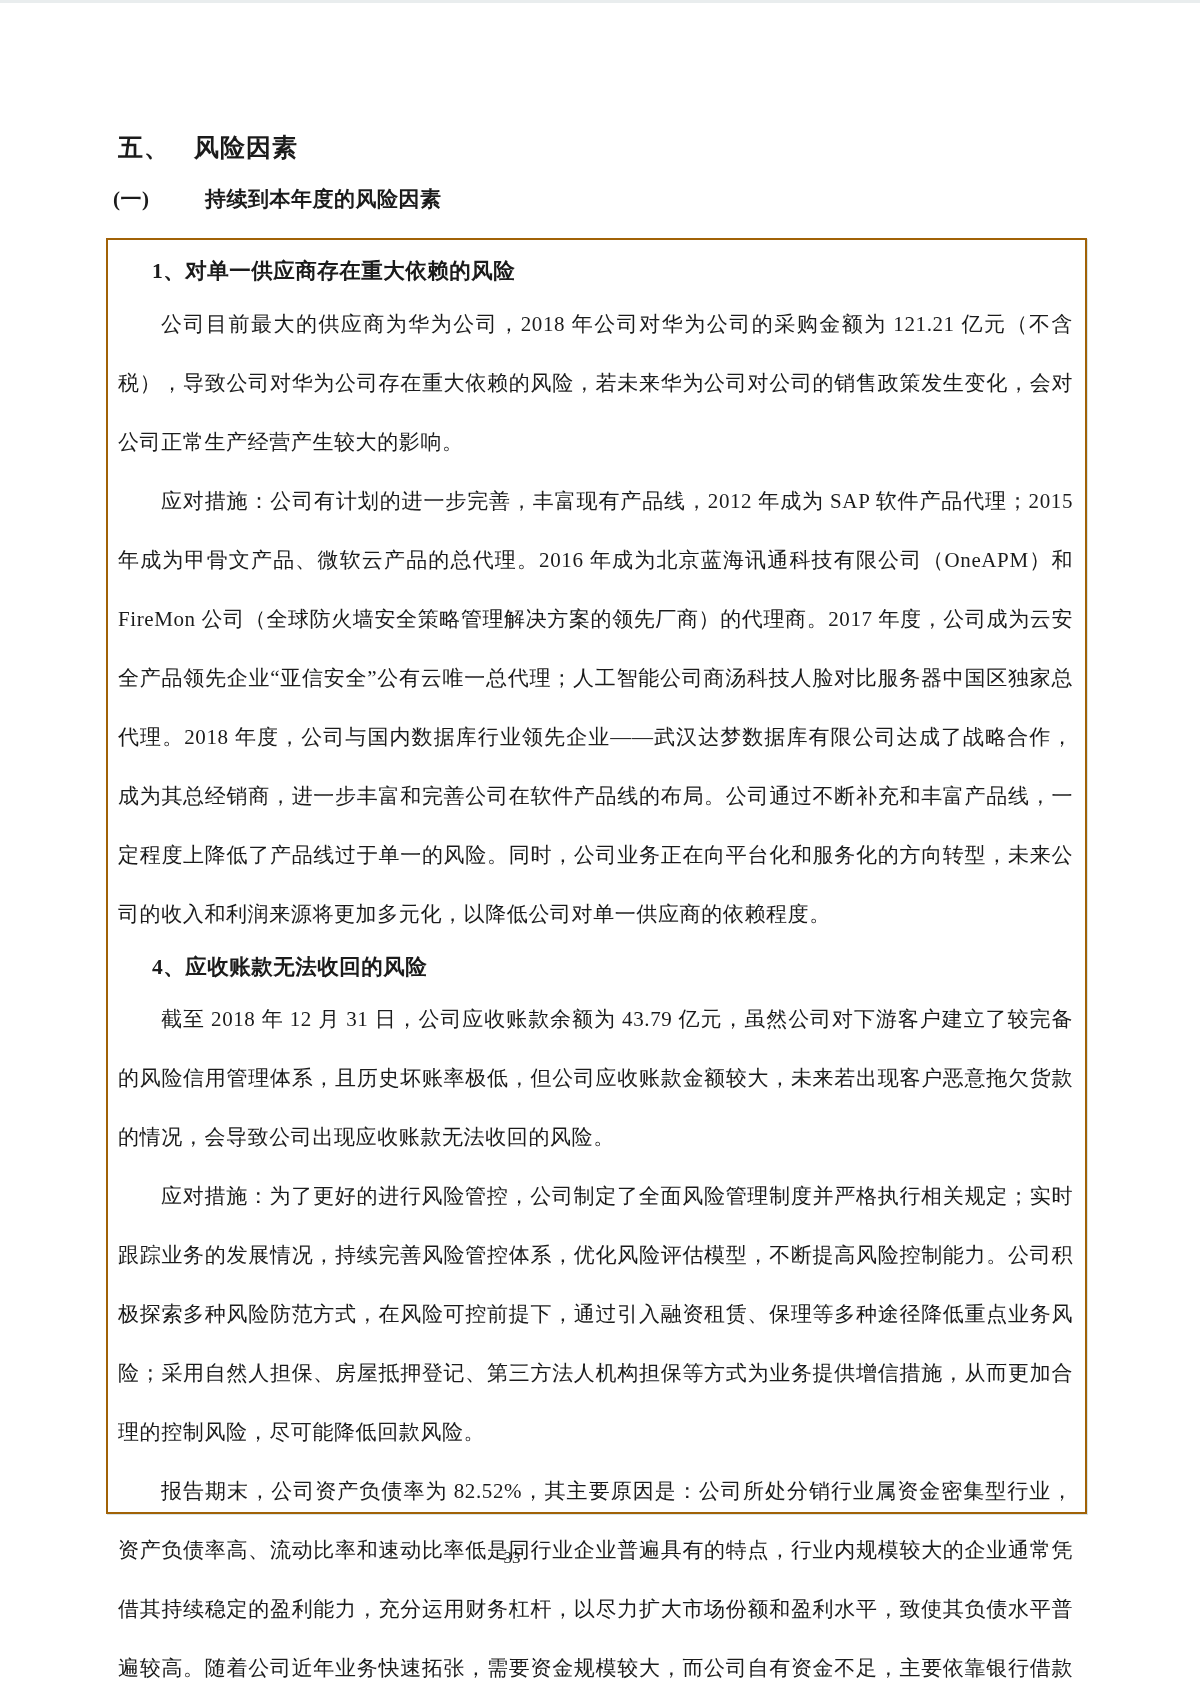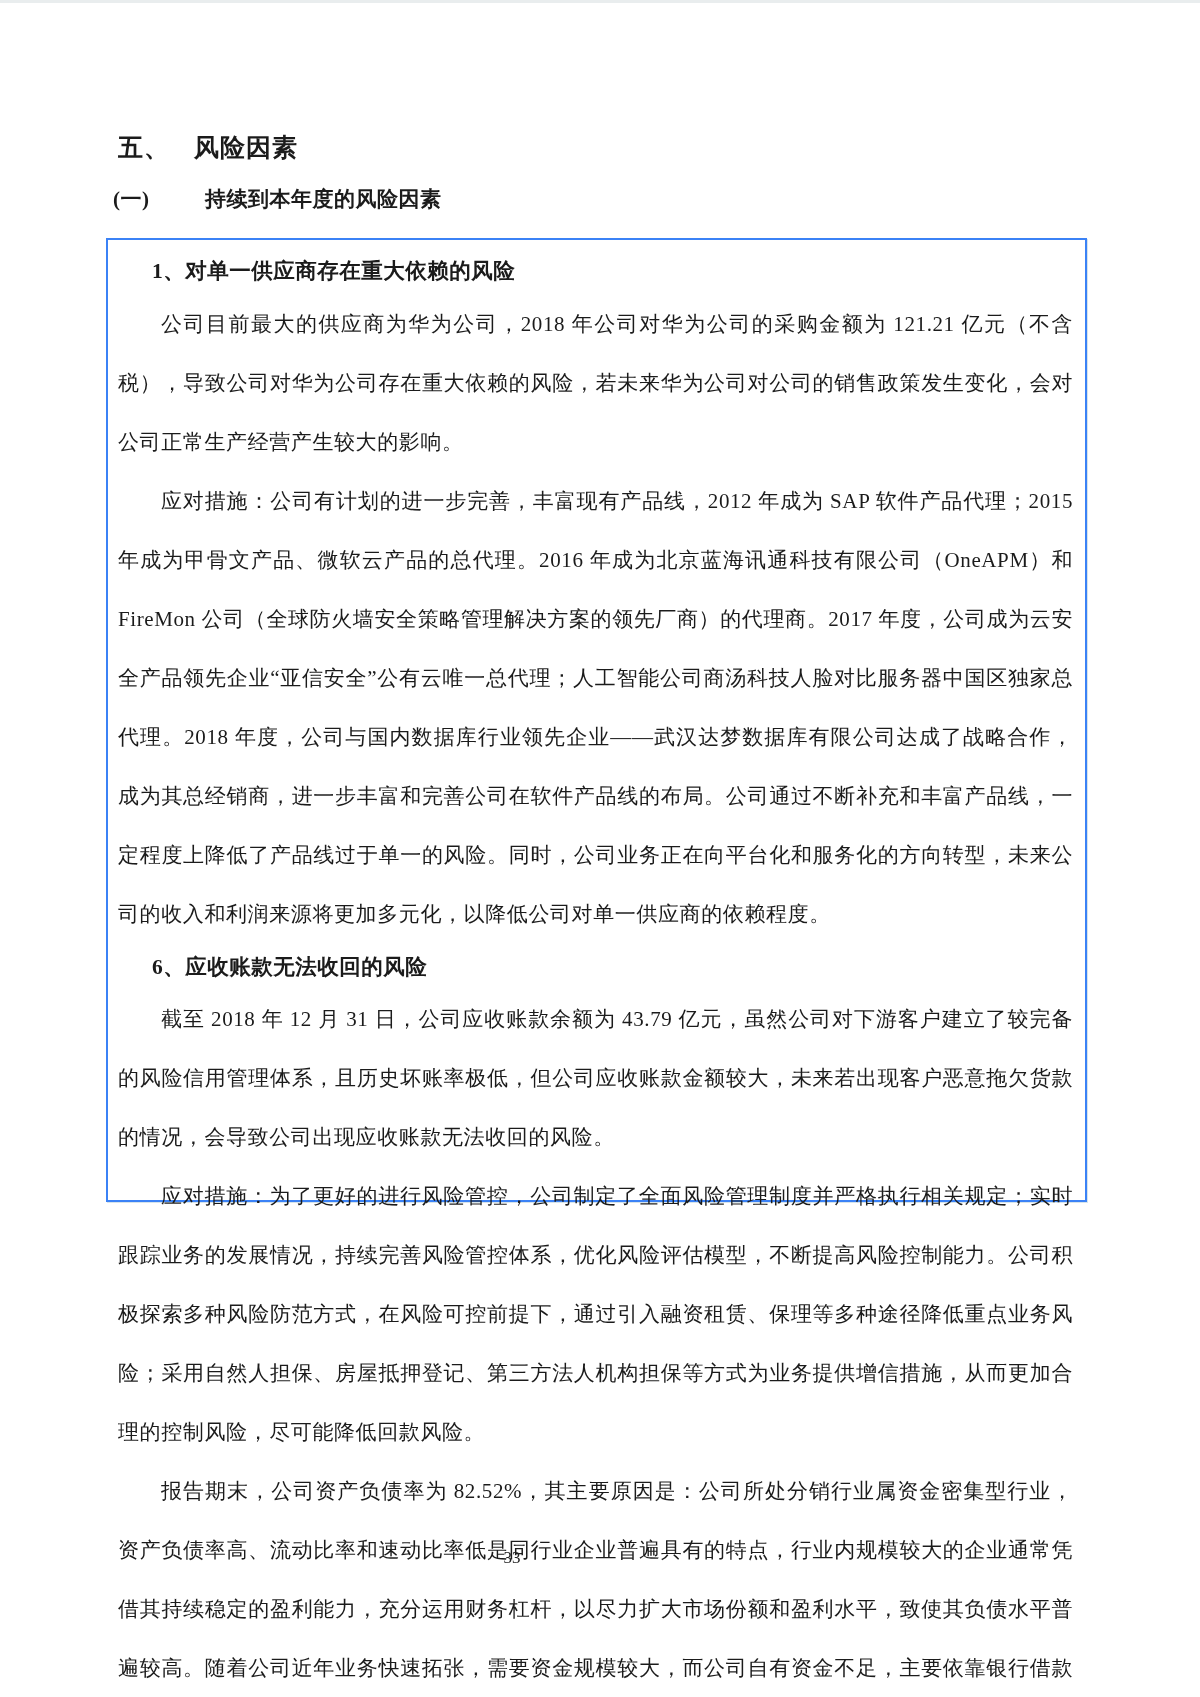--- a/index.html
+++ b/index.html
@@ -39,23 +39,23 @@
     font-weight: bold;
     letter-spacing: 0.5px;
     white-space: nowrap;
   }
   .sub-heading .num { display: inline-block; min-width: 92px; font-weight: bold; }
   .risk-box {
     position: absolute;
     left: 106px;
     top: 238px;
     width: 981px;
-    height: 964px;
+    height: 1276px;
     box-sizing: border-box;
-    border: 2px solid #3b82f6;
+    border: 2px solid #a16207;
     box-shadow: 1px 1px 0 #d7e4ea;
     padding: 8px 12px 0 10px;
     background: #ffffff;
   }
   .risk-heading {
     font-size: 21.5px;
     font-weight: bold;
     line-height: 46.6px;
     padding-left: 34px;
     letter-spacing: 0.5px;
@@ -96,21 +96,21 @@
 
 <div class="risk-box">
 
   <div>
     <p class="risk-heading">1、对单一供应商存在重大依赖的风险</p>
     <p class="risk-par">公司目前最大的供应商为华为公司，2018 年公司对华为公司的采购金额为 121.21 亿元（不含税），导致公司对华为公司存在重大依赖的风险，若未来华为公司对公司的销售政策发生变化，会对公司正常生产经营产生较大的影响。</p>
     <p class="risk-par">应对措施：公司有计划的进一步完善，丰富现有产品线，2012 年成为 SAP 软件产品代理；2015 年成为甲骨文产品、微软云产品的总代理。2016 年成为北京蓝海讯通科技有限公司（OneAPM）和 FireMon 公司（全球防火墙安全策略管理解决方案的领先厂商）的代理商。2017 年度，公司成为云安全产品领先企业“亚信安全”公有云唯一总代理；人工智能公司商汤科技人脸对比服务器中国区独家总代理。2018 年度，公司与国内数据库行业领先企业——武汉达梦数据库有限公司达成了战略合作，成为其总经销商，进一步丰富和完善公司在软件产品线的布局。公司通过不断补充和丰富产品线，一定程度上降低了产品线过于单一的风险。同时，公司业务正在向平台化和服务化的方向转型，未来公司的收入和利润来源将更加多元化，以降低公司对单一供应商的依赖程度。</p>
   </div>
 
   <div>
-    <p class="risk-heading">6、应收账款无法收回的风险</p>
+    <p class="risk-heading">4、应收账款无法收回的风险</p>
     <p class="risk-par">截至 2018 年 12 月 31 日，公司应收账款余额为 43.79 亿元，虽然公司对下游客户建立了较完备的风险信用管理体系，且历史坏账率极低，但公司应收账款金额较大，未来若出现客户恶意拖欠货款的情况，会导致公司出现应收账款无法收回的风险。</p>
     <p class="risk-par">应对措施：为了更好的进行风险管控，公司制定了全面风险管理制度并严格执行相关规定；实时跟踪业务的发展情况，持续完善风险管控体系，优化风险评估模型，不断提高风险控制能力。公司积极探索多种风险防范方式，在风险可控前提下，通过引入融资租赁、保理等多种途径降低重点业务风险；采用自然人担保、房屋抵押登记、第三方法人机构担保等方式为业务提供增信措施，从而更加合理的控制风险，尽可能降低回款风险。</p>
   </div>
 
   <div>
     <p class="risk-par">报告期末，公司资产负债率为 82.52%，其主要原因是：公司所处分销行业属资金密集型行业，资产负债率高、流动比率和速动比率低是同行业企业普遍具有的特点，行业内规模较大的企业通常凭借其持续稳定的盈利能力，充分运用财务杠杆，以尽力扩大市场份额和盈利水平，致使其负债水平普遍较高。随着公司近年业务快速拓张，需要资金规模较大，而公司自有资金不足，主要依靠银行借款等债务融资，导致资产负债率较高，可能会导致未来出现偿债能力的风险。</p>
   </div>
 
 </div>
 

